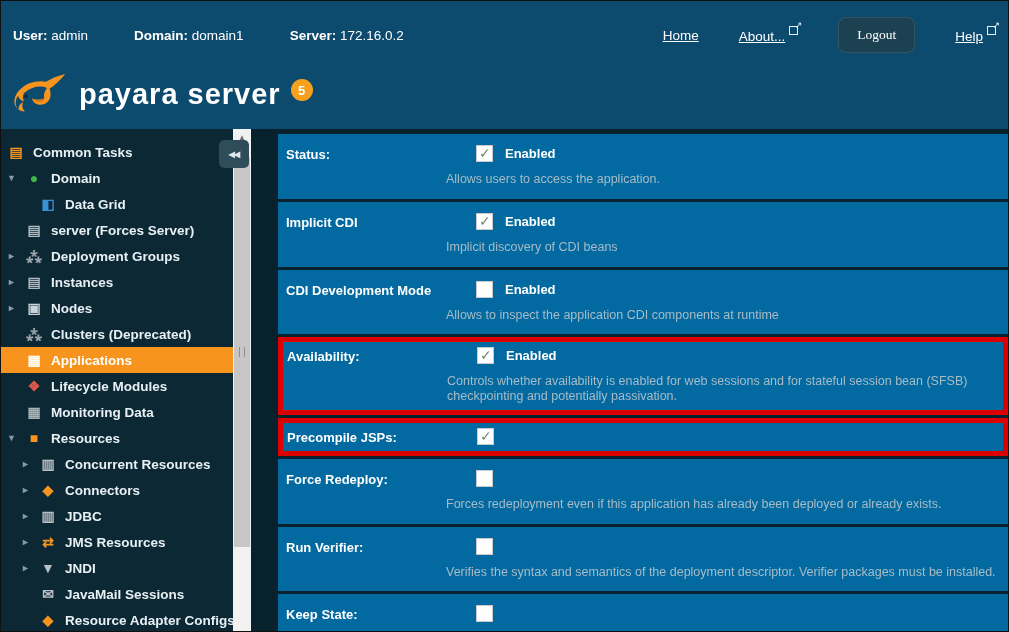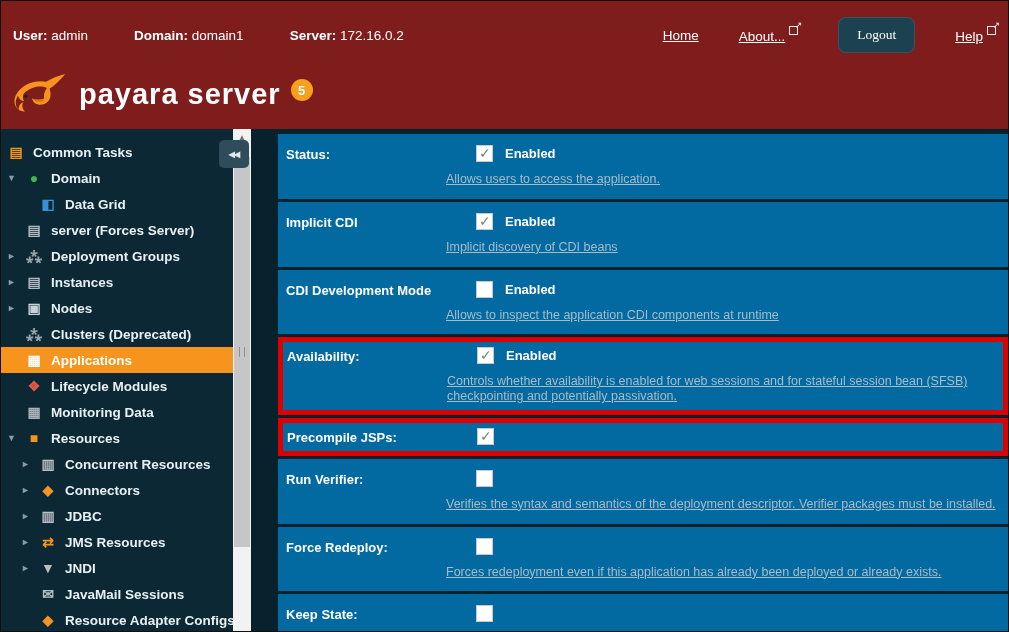--- a/index.html
+++ b/index.html
@@ -3,21 +3,21 @@
 <meta charset="utf-8">
 <style>
   * { margin:0; padding:0; box-sizing:border-box; }
   html,body { background:#000; }
   body { font-family:"Liberation Sans", sans-serif; }
   .page{
     position:relative; width:1009px; height:632px; overflow:hidden;
     background:#08222d; border:1px solid #101010;
   }
   
-  .header{ position:absolute; top:0; left:0; right:0; height:128px; background:#7f1d1d; }
+  .header{ position:absolute; top:0; left:0; right:0; height:128px; background:#0c4a6e; }
   .topbar{ display:flex; align-items:center; height:58px; padding:10px 12px 0 12px; color:#fff; font-size:13.5px; }
   .stat{ margin-right:46px; white-space:nowrap; }
   .stat b{ font-weight:700; }
   .topbar-right{ margin-left:auto; display:flex; align-items:center; gap:40px; }
   .toplink{ color:#fff; text-decoration:underline; cursor:pointer; font-size:13.5px; white-space:nowrap; }
   .extbox{ position:relative; display:inline-block; width:9px; height:9px; border:1px solid #e8eef1; margin-left:4px; vertical-align:super; }
   .extbox::after{ content:"↗"; position:absolute; top:-7px; right:-5px; font-size:9px; color:#e8eef1; }
   .topbtn{
     background:#1c4150; color:#fff; border:1px solid rgba(255,255,255,0.10);
     border-radius:8px; padding:9px 18px; font-size:13.5px; cursor:pointer;
@@ -65,21 +65,21 @@
   .fctrl{ flex:1; min-width:0; }
   .cbline{ display:flex; align-items:center;margin-left:30px; }
   .cb{
     width:17px; height:17px; background:#fff; border:1px solid #c9c9c9; flex:none;
     position:relative; cursor:pointer;
   }
   .cb.checked::after{
     content:"✓"; position:absolute; left:2px; top:-1px; font-size:14px; color:#6e8576;
   }
   .cblabel{ color:#fff; font-size:13px; font-weight:700; margin-left:12px; }
-  .fdesc{ color:#a7bcc7; font-size:12.5px; margin-top:10px; line-height:1.18; max-width:730px;text-decoration:underline; }
+  .fdesc{ color:#a7bcc7; font-size:12.5px; margin-top:10px; line-height:1.18; max-width:730px; }
 </style>
 </head>
 <body>
 
 <div class="page">
 
   <div class="header">
     <div class="topbar">
       <span class="stat"><b>User:</b> <span>admin</span></span>
       <span class="stat"><b>Domain:</b> <span>domain1</span></span>
@@ -253,35 +253,35 @@
         </div>
         <div class="frow hl" style="border-color: rgb(221, 0, 0);">
           <div class="flabel">Precompile JSPs:</div>
           <div class="fctrl">
             <div class="cbline">
               <span class="cb checked"></span>
             </div>
           </div>
         </div>
         <div class="frow">
+          <div class="flabel">Force Redeploy:</div>
+          <div class="fctrl">
+            <div class="cbline">
+              <span class="cb"></span>
+            </div>
+            <div class="fdesc">Forces redeployment even if this application has already been deployed or already exists.</div>
+          </div>
+        </div>
+        <div class="frow">
           <div class="flabel">Run Verifier:</div>
           <div class="fctrl">
             <div class="cbline">
               <span class="cb"></span>
             </div>
             <div class="fdesc">Verifies the syntax and semantics of the deployment descriptor. Verifier packages must be installed.</div>
-          </div>
-        </div>
-        <div class="frow">
-          <div class="flabel">Force Redeploy:</div>
-          <div class="fctrl">
-            <div class="cbline">
-              <span class="cb"></span>
-            </div>
-            <div class="fdesc">Forces redeployment even if this application has already been deployed or already exists.</div>
           </div>
         </div>
         <div class="frow">
           <div class="flabel">Keep State:</div>
           <div class="fctrl">
             <div class="cbline">
               <span class="cb"></span>
             </div>
           </div>
         </div>

